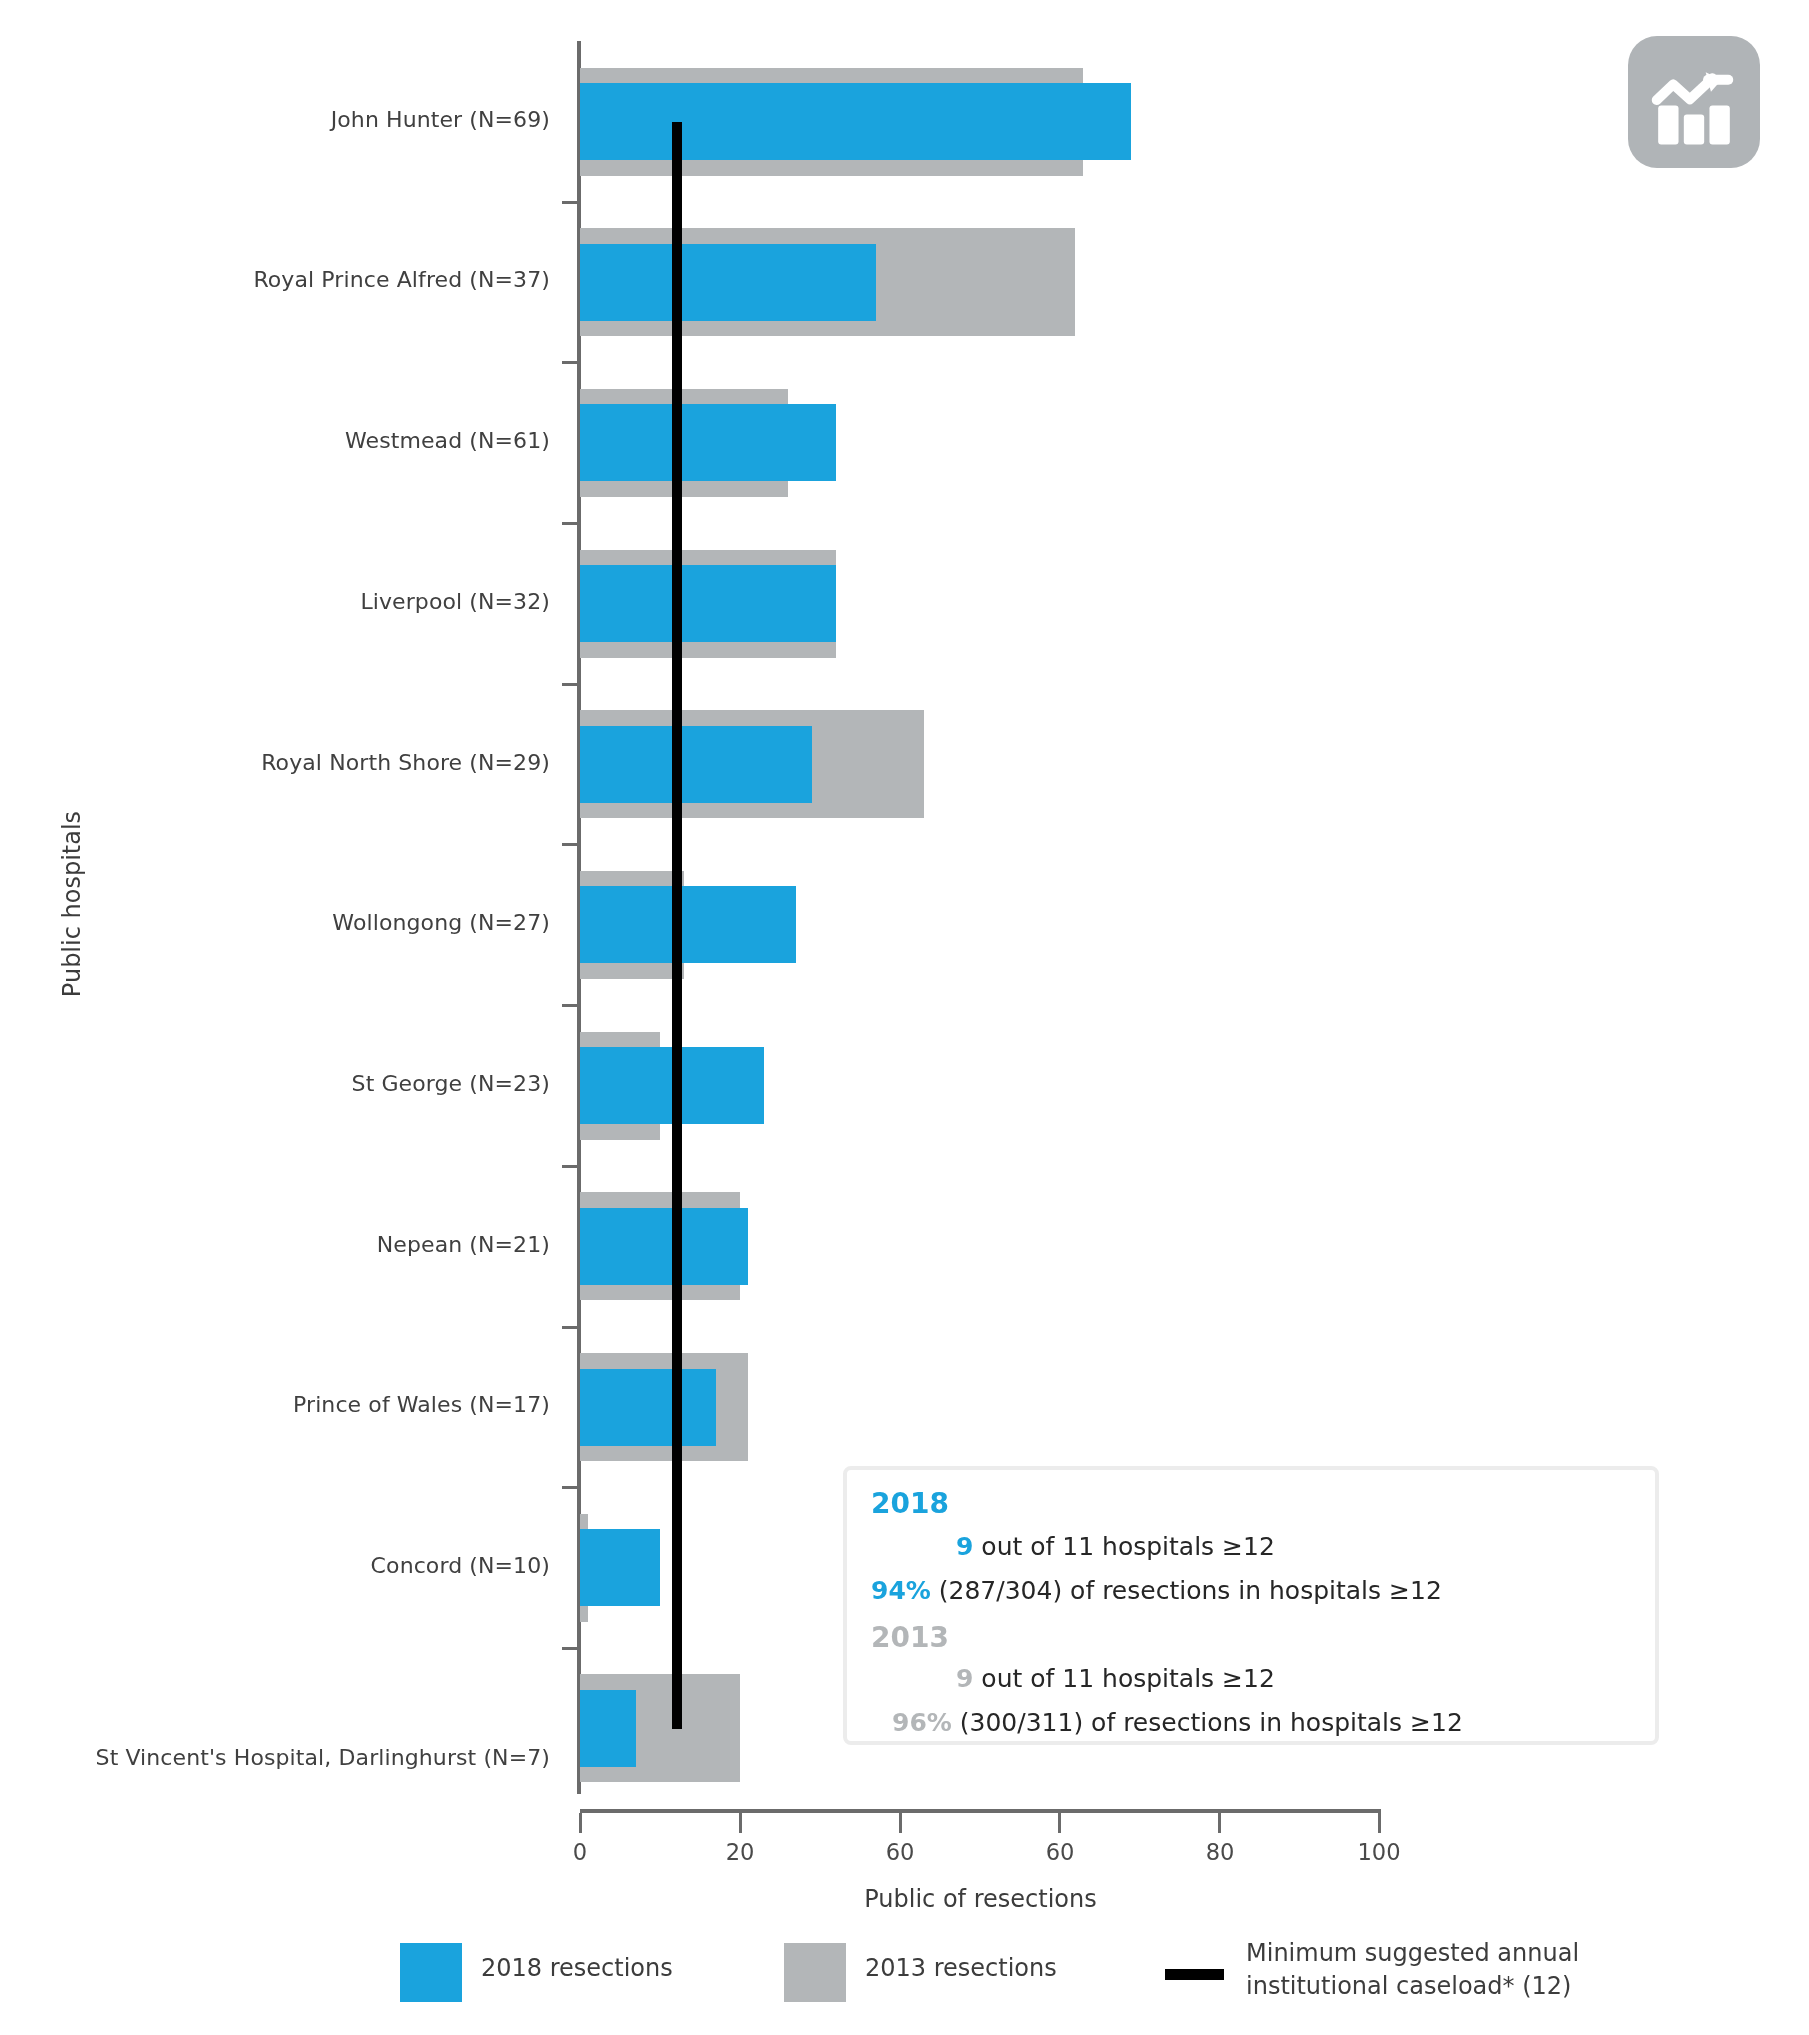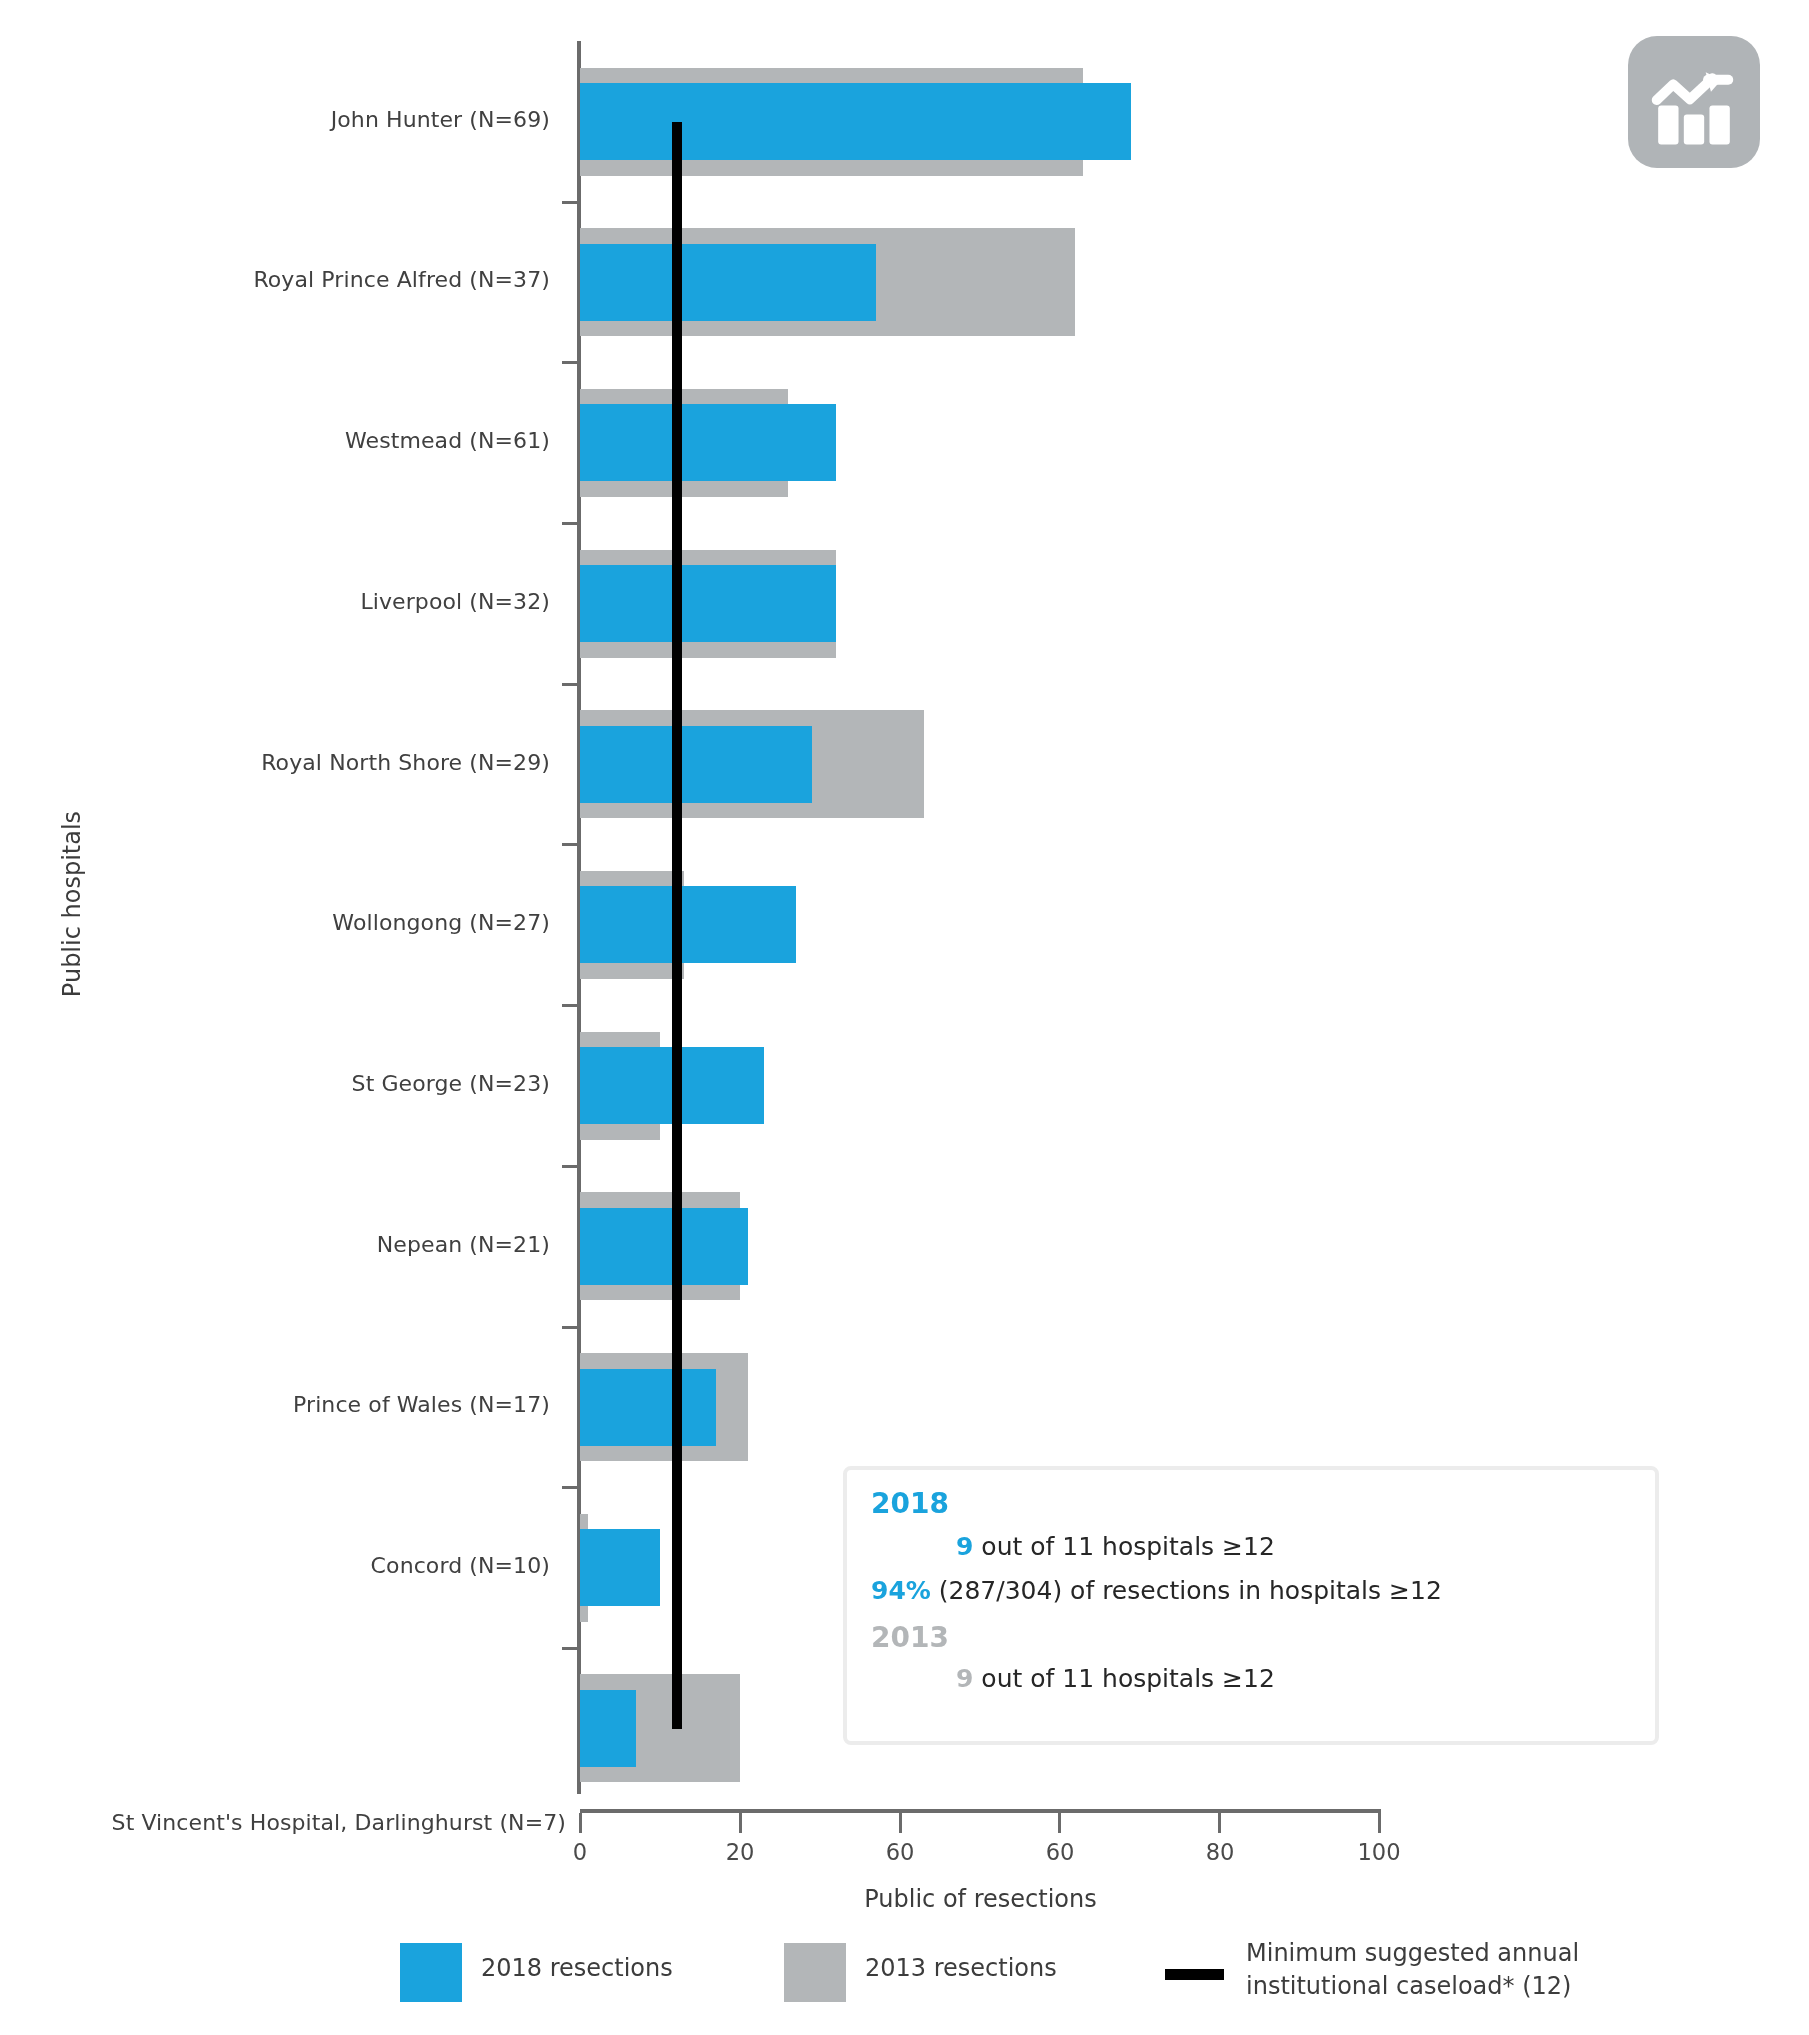--- a/index.html
+++ b/index.html
@@ -158,20 +158,23 @@
   <div class="stat-line" id="stat-hosp-2018">
     <span class="hl hl-2018">9</span><span> out of 11 hospitals ≥12</span>
   </div>
   <div class="stat-line" id="stat-pct-2018">
     <span class="hl hl-2018">94%</span><span> (287/304) of resections in hospitals ≥12</span>
   </div>
   <div class="stat-line" id="stat-year-2013">2013</div>
   <div class="stat-line" id="stat-hosp-2013">
     <span class="hl hl-2013">9</span><span> out of 11 hospitals ≥12</span>
   </div>
+  <div class="stat-line" id="stat-pct-2013">
+    <span class="hl hl-2013">96%</span><span> (300/311) of resections in hospitals ≥12</span>
+  </div>
 </div>
 
 <div id="x-axis-title">Public of resections</div>
 
 <div id="legend">
     <div class="legend-item" style="left: 400px;">
       <div class="legend-swatch" style="background: rgb(26, 163, 221);"></div>
       <div class="legend-text">2018 resections</div>
     </div>
     <div class="legend-item" style="left: 784px;">
@@ -200,21 +203,21 @@
 <div class="cat-label" style="top: 910px; left: 0px; width: 550px;">Wollongong (N=27)</div>
 <div class="y-tick" style="top: 1004px;"></div>
 <div class="cat-label" style="top: 1071px; left: 0px; width: 550px;">St George (N=23)</div>
 <div class="y-tick" style="top: 1165px;"></div>
 <div class="cat-label" style="top: 1232px; left: 0px; width: 550px;">Nepean (N=21)</div>
 <div class="y-tick" style="top: 1326px;"></div>
 <div class="cat-label" style="top: 1392px; left: 0px; width: 550px;">Prince of Wales (N=17)</div>
 <div class="y-tick" style="top: 1486px;"></div>
 <div class="cat-label" style="top: 1553px; left: 0px; width: 550px;">Concord (N=10)</div>
 <div class="y-tick" style="top: 1647px;"></div>
-<div class="cat-label" style="top: 1810px; left: 0px; width: 550px; padding-left: 16px;">St Vincent's Hospital, Darlinghurst (N=7)</div>
+<div class="cat-label" style="top: 1745px; left: 0px; width: 550px;">St Vincent's Hospital, Darlinghurst (N=7)</div>
 <div class="x-tick" style="left: 579px;"></div>
 <div class="x-tick-label" style="left: 580px;">0</div>
 <div class="x-tick" style="left: 739px;"></div>
 <div class="x-tick-label" style="left: 740px;">20</div>
 <div class="x-tick" style="left: 899px;"></div>
 <div class="x-tick-label" style="left: 900px;">60</div>
 <div class="x-tick" style="left: 1058px;"></div>
 <div class="x-tick-label" style="left: 1060px;">60</div>
 <div class="x-tick" style="left: 1218px;"></div>
 <div class="x-tick-label" style="left: 1220px;">80</div>

